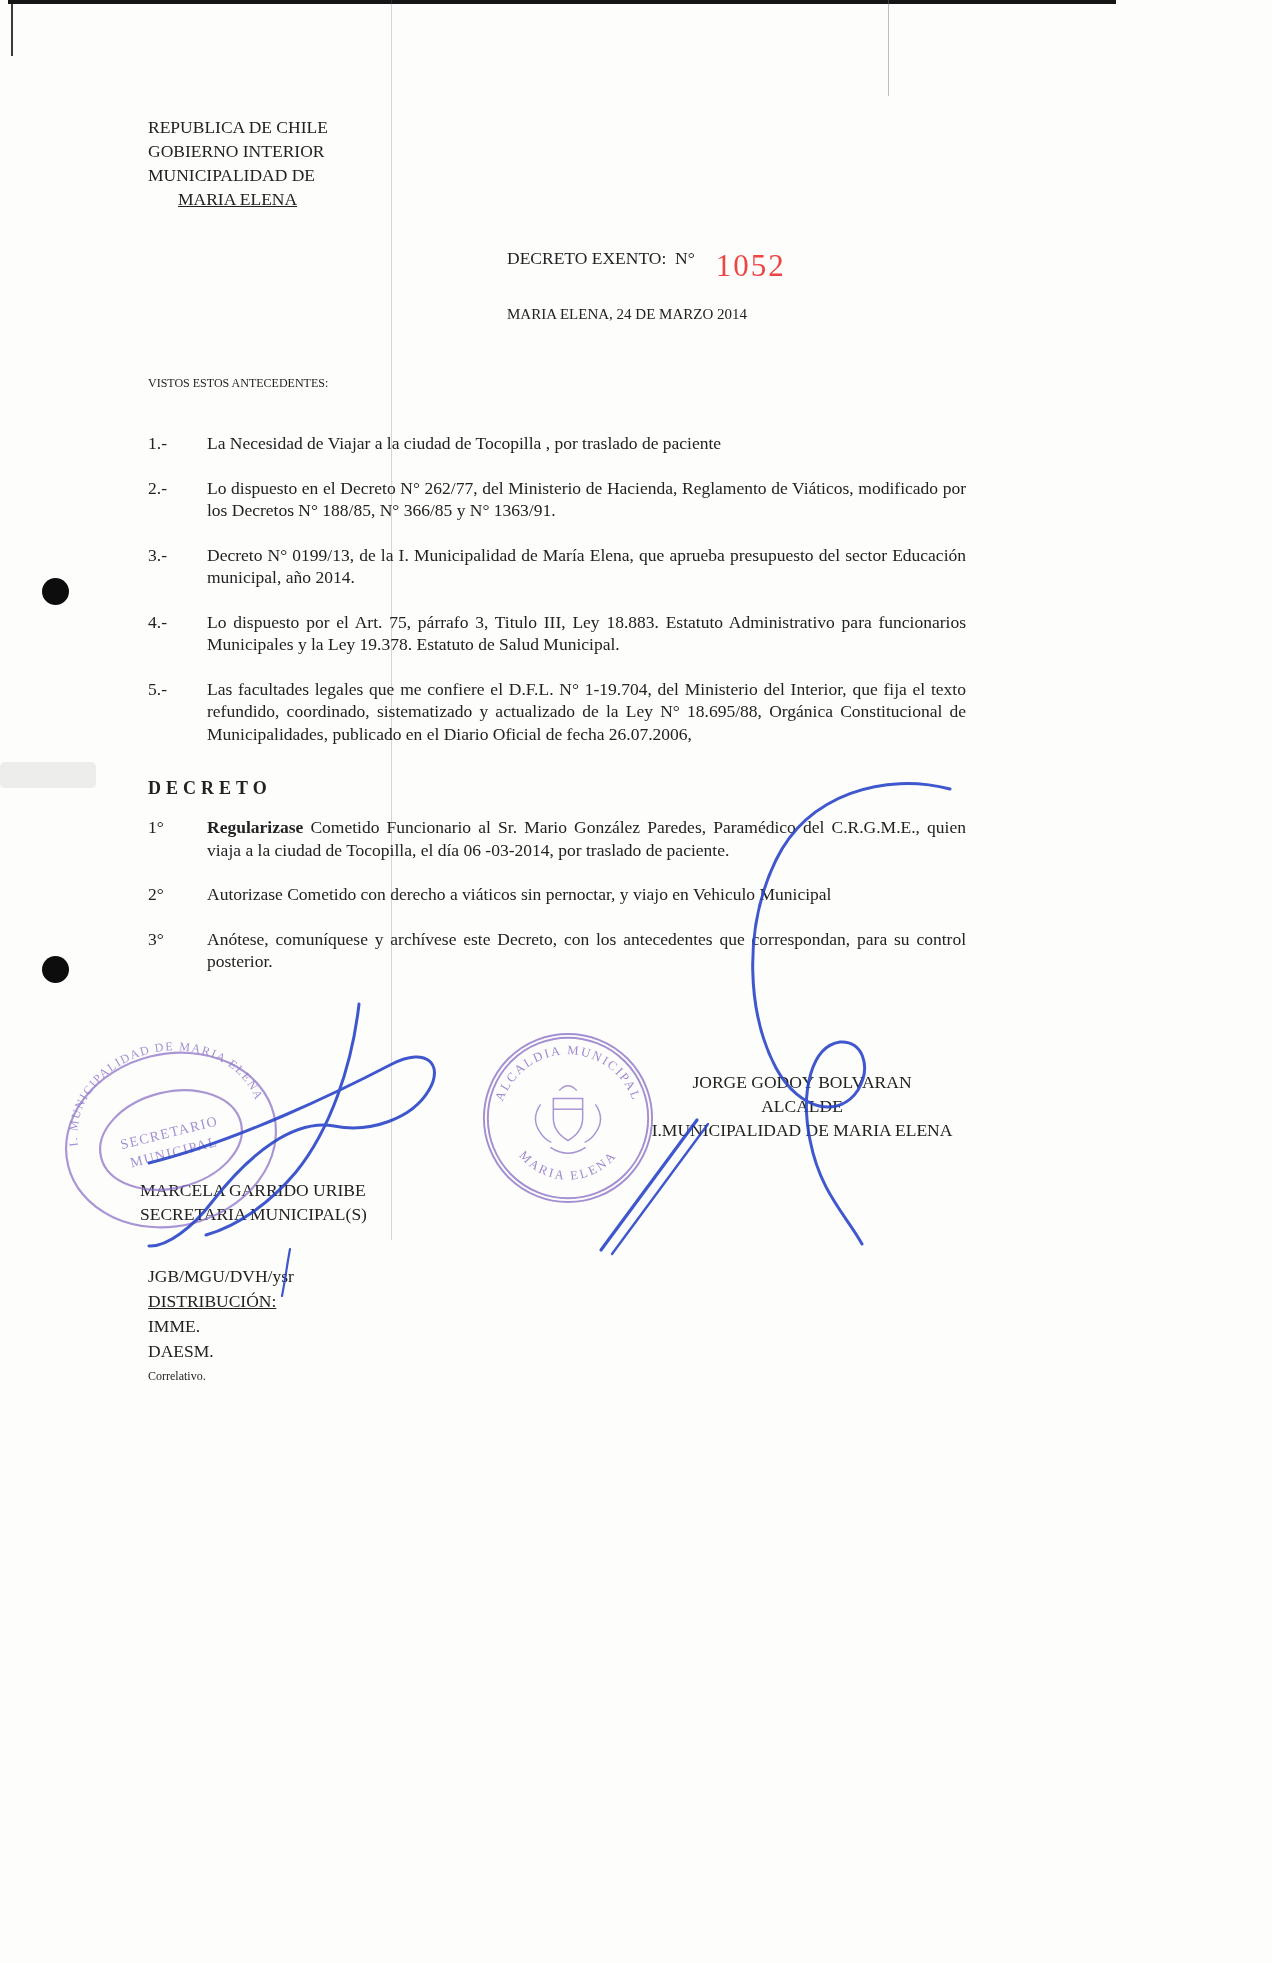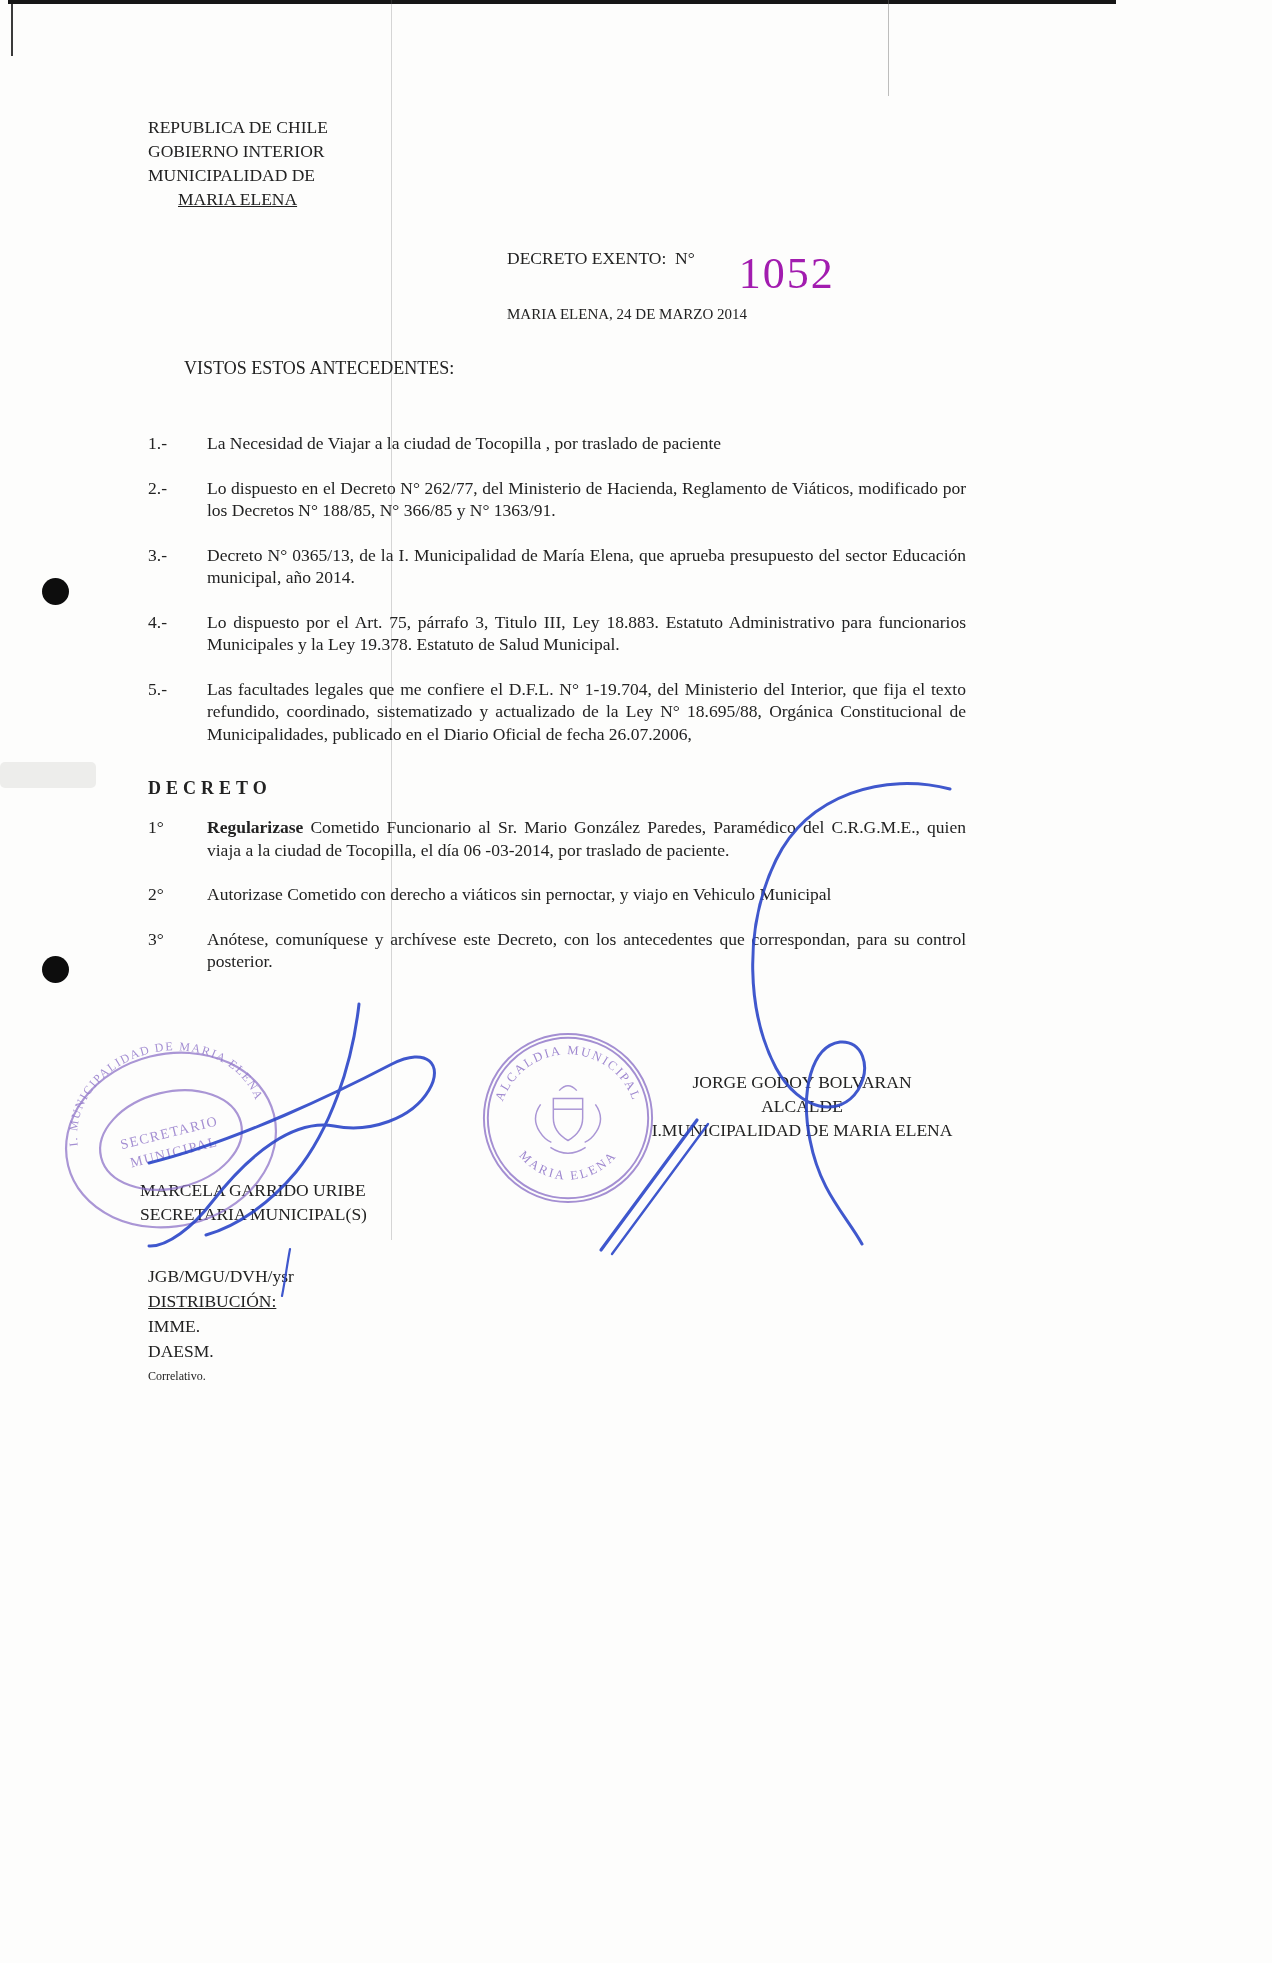--- a/index.html
+++ b/index.html
@@ -19,24 +19,24 @@
   .hole{width:27px;height:27px;border-radius:50%;background:#0d0d0d;}
   .hole1{left:42px;top:578px;}
   .hole2{left:42px;top:956px;}
   
   .letterhead{left:148px;top:115px;font-size:17.5px;line-height:24px;z-index:2;}
   .letterhead .indent{padding-left:30px;}
   .u{text-decoration:underline;}
   
   .decree-row{left:507px;top:248px;display:flex;align-items:flex-start;z-index:2;}
   .decree-label{font-size:17.5px;white-space:pre;}
-  .decree-number{font-size:44px;margin-left:44px;letter-spacing:2px;color:#a21caf;}
+  .decree-number{font-size:31px;margin-left:21px;letter-spacing:2px;color:#ef4444;}
   .place-date{left:507px;top:306px;font-size:15px;z-index:2;}
   
-  .vistos-heading{left:148px;top:358px;font-size:18px;z-index:2;margin-left:36px;}
+  .vistos-heading{left:148px;top:376px;font-size:12px;z-index:2;}
   .list{left:148px;width:818px;font-size:17.5px;line-height:22.5px;z-index:2;}
   .list-vistos{top:432px;}
   .list-decreto{top:816px;}
   .item{display:flex;margin-bottom:22px;}
   .item .num{flex:0 0 59px;}
   .item .txt{flex:1;text-align:justify;}
   .decreto-heading{left:148px;top:778px;font-size:18px;font-weight:bold;letter-spacing:5px;z-index:2;}
   
   .mayor-block{left:628px;top:1070px;width:348px;text-align:center;font-size:17.5px;line-height:24px;z-index:2;}
   .secretary-block{left:140px;top:1178px;font-size:17.5px;line-height:24px;z-index:2;}
@@ -79,21 +79,21 @@
   <div class="item">
     <span class="num">1.-</span>
     <span class="txt">La Necesidad de Viajar a la ciudad de Tocopilla , por traslado de paciente</span>
   </div>
   <div class="item">
     <span class="num">2.-</span>
     <span class="txt">Lo dispuesto en el Decreto N° 262/77, del Ministerio de Hacienda, Reglamento de Viáticos, modificado por los Decretos N° 188/85, N° 366/85 y N° 1363/91.</span>
   </div>
   <div class="item">
     <span class="num">3.-</span>
-    <span class="txt">Decreto N° 0365/13, de la I. Municipalidad de María Elena, que aprueba presupuesto del sector Educación municipal, año 2014.</span>
+    <span class="txt">Decreto N° 0199/13, de la I. Municipalidad de María Elena, que aprueba presupuesto del sector Educación municipal, año 2014.</span>
   </div>
   <div class="item">
     <span class="num">4.-</span>
     <span class="txt">Lo dispuesto por el Art. 75, párrafo 3, Titulo III, Ley 18.883. Estatuto Administrativo para funcionarios Municipales y la Ley 19.378. Estatuto de Salud Municipal.</span>
   </div>
   <div class="item">
     <span class="num">5.-</span>
     <span class="txt">Las facultades legales que me confiere el D.F.L. N° 1-19.704, del Ministerio del Interior, que fija el texto refundido, coordinado, sistematizado y actualizado de la Ley N° 18.695/88, Orgánica Constitucional de Municipalidades, publicado en el Diario Oficial de fecha 26.07.2006,</span>
   </div>
 </div>

